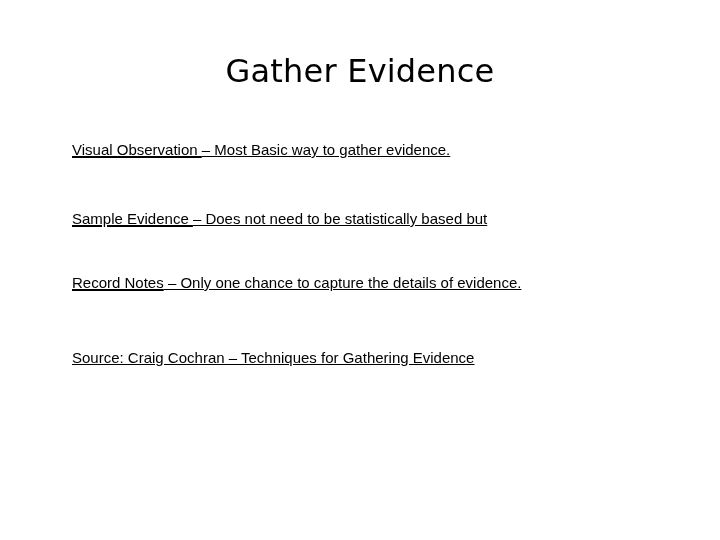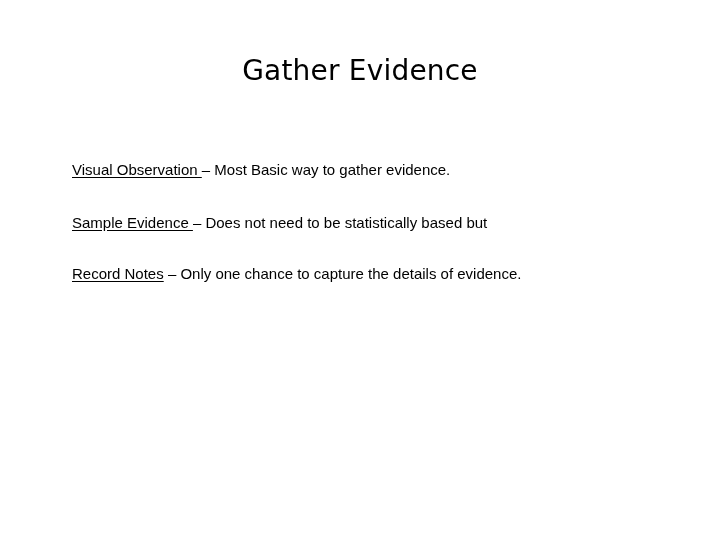--- a/index.html
+++ b/index.html
@@ -17,65 +17,67 @@
     color: #000000;
     -webkit-font-smoothing: none;
   }
   #slide-title {
     position: absolute;
     left: 0;
     top: 56px;
     width: 720px;
     text-align: center;
     font-family: "DejaVu Sans", sans-serif;
-    font-size: 28px;
+    font-size: 32px;
     font-weight: 400;
     line-height: 30px;
     letter-spacing: 0.2px;
     color: #000000;
     white-space: pre;
   }
   #body-block {
     position: absolute;
     left: 72px;
-    top: 160px;
+    top: 140px;
     width: 624px;
+    text-decoration: underline;
   }
   .para {
     font-family: "Liberation Sans", sans-serif;
     font-size: 15px;
     line-height: 19px;
     color: #000000;
     white-space: pre-wrap;
   }
   .para .term {
     text-decoration: underline;
     text-underline-offset: 2px;
   }
   .p-visual   { margin-top: 0px; }
   .p-examine  { margin-top: 33px; }
-  .p-sample   { margin-top: 34px; }
+  .p-sample   { margin-top: 50px; }
   .p-sample .line2 {
     display: block;
     padding-left: 143px;
   }
-  .p-record   { margin-top: 32px; }
+  .p-record   { margin-top: 45px; }
   .p-source   { margin-top: 56px; }
 </style>
 </head>
 <body>
 
 <div id="slide">
 
   <div id="slide-title">Gather Evidence</div>
 
   <div id="body-block">
 
     <p class="para p-visual"><span class="term">Visual Observation </span><span class="desc">– Most Basic way to gather evidence.</span></p>
 
 
     <p class="para p-sample"><span class="term">Sample Evidence </span><span class="desc">– Does not need to be statistically based but</span></p>
 
     <p class="para p-record"><span class="term">Record Notes</span><span class="desc"> – Only one chance to capture the details of evidence.</span></p>
 
+    <p class="para p-source">Source: Craig Cochran – Techniques for Gathering Evidence</p>
 
   </div>
 </div>
 
 </body></html>

